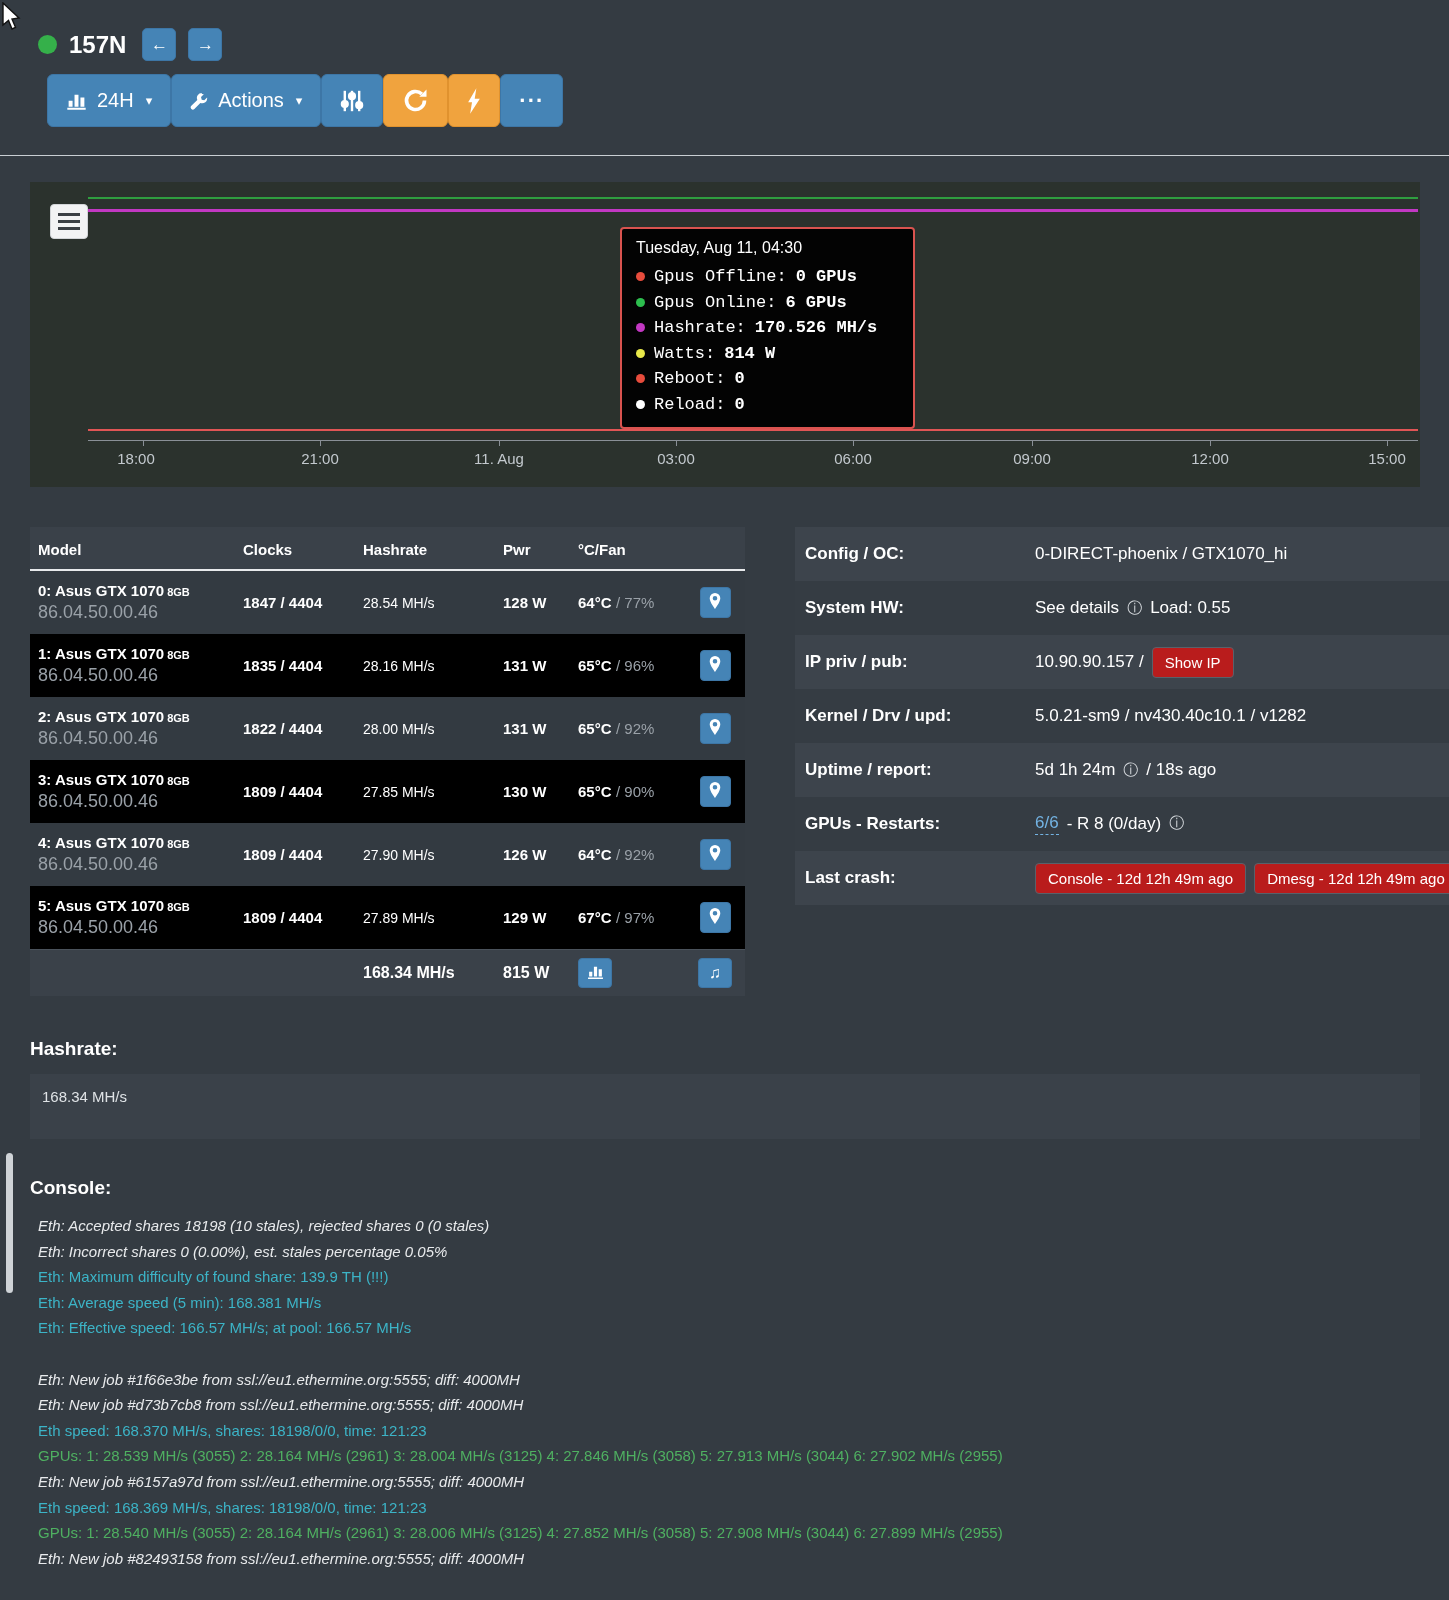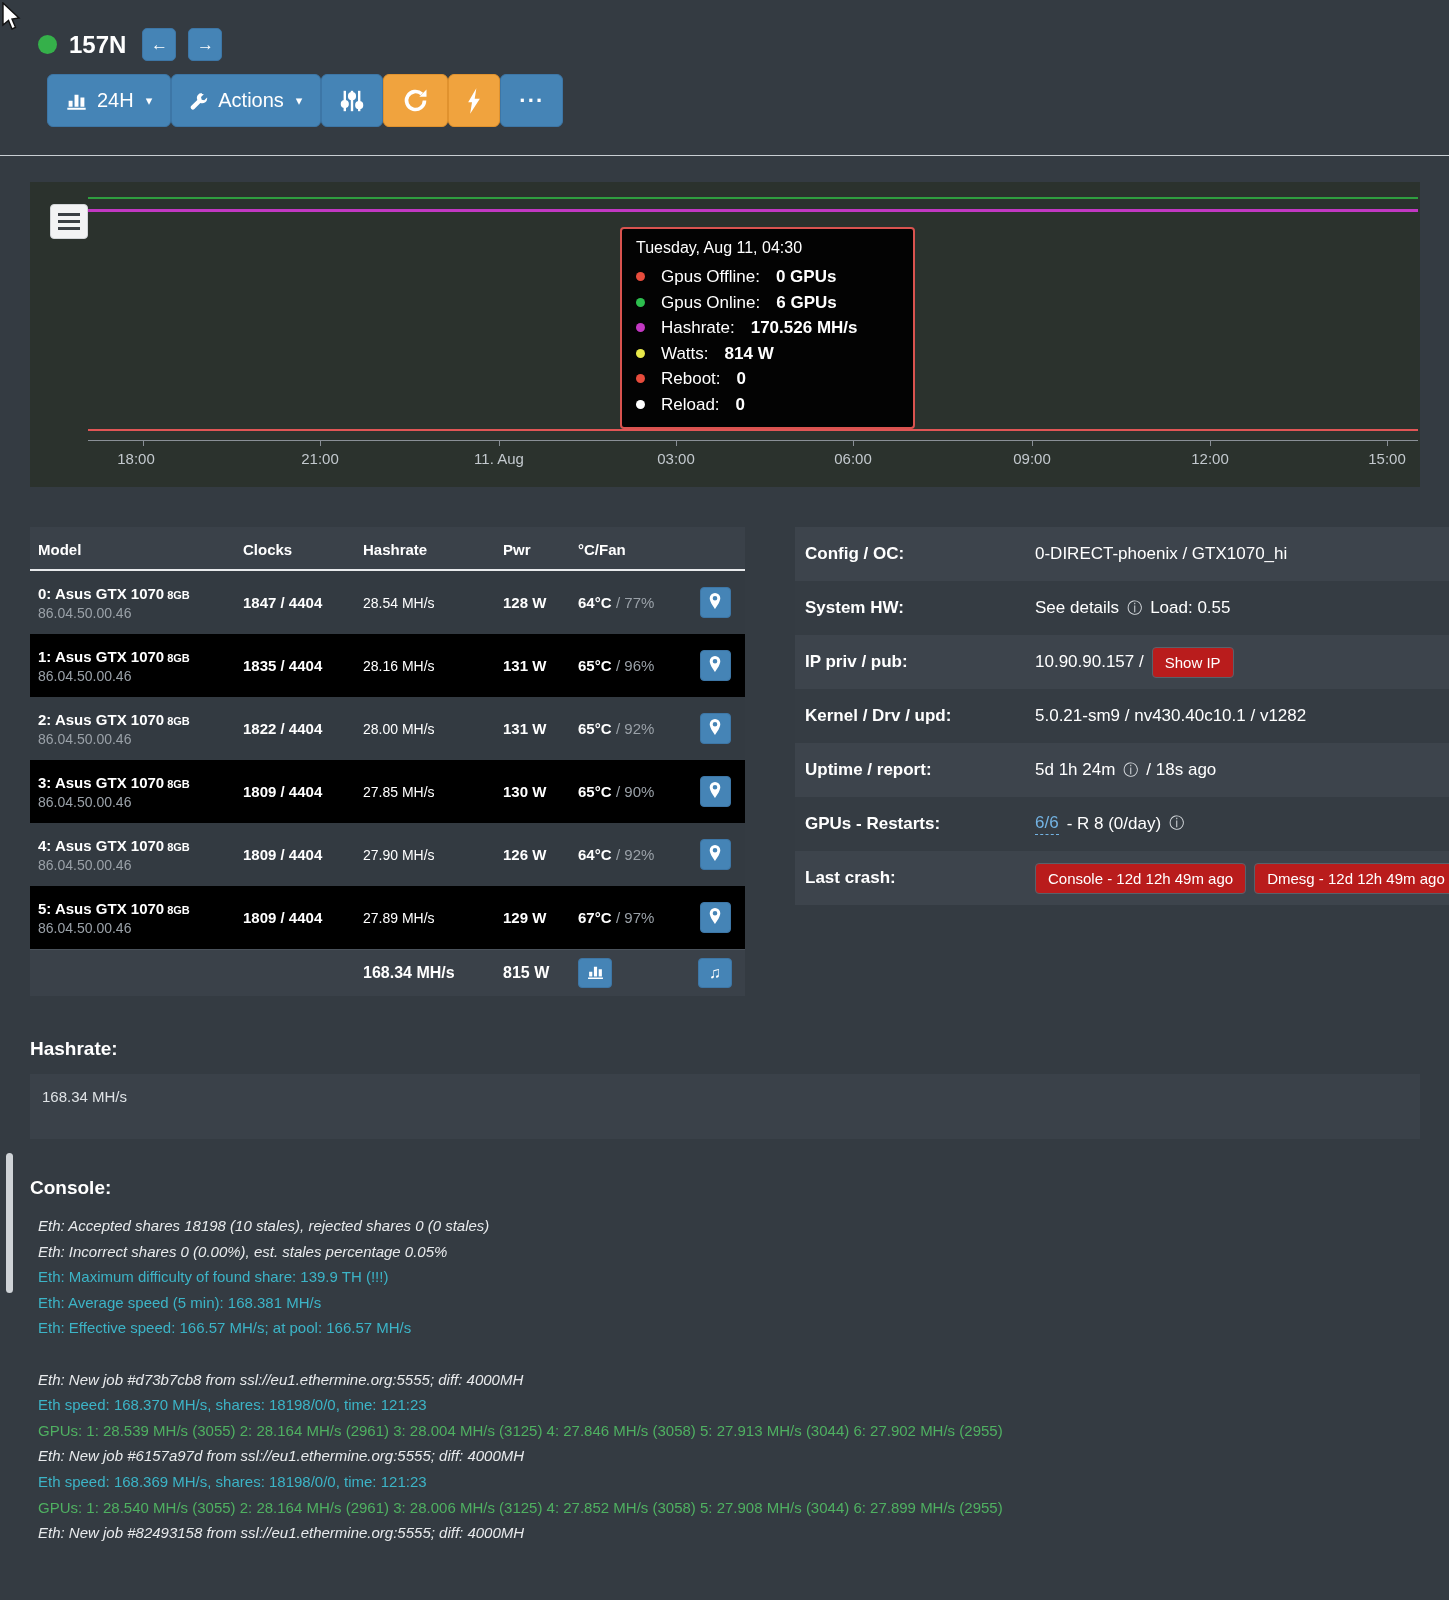--- a/index.html
+++ b/index.html
@@ -48,38 +48,38 @@
   .axis { position:absolute; left:58px; right:2px; top:258px; border-top:1px solid #8a9097; }
   .tick { position:absolute; top:259px; width:1px; height:5px; background:#8a9097; }
   .x-label { position:absolute; top:268px; transform:translateX(-50%); font-size:15px; color:#c3c9ce; }
 
   .tooltip {
     position:absolute; left:590px; top:45px; width:295px;
     background:rgba(0,0,0,0.93); border:2px solid #d9534f; border-radius:4px;
     padding:10px 14px; z-index:4;
   }
   .tt-title { font-size:16px; margin-bottom:7px; }
-  .tt-row { display:flex; align-items:center; gap:16px; font-size:17px; line-height:25.5px; white-space:nowrap; }
+  .tt-row { display:flex; align-items:center; gap:9px; font-size:17px; line-height:25.5px; white-space:nowrap;font-family:Liberation Mono, monospace; }
   .bullet { width:9px; height:9px; border-radius:50%; flex:none; }
   .tt-value { font-weight:bold; }
 
   
   .content { display:flex; align-items:flex-start; gap:50px; margin:40px 0 0 30px; }
 
   .gpu-table { width:715px; flex:none; background:#3a4149; }
   .g-grid { display:grid; grid-template-columns:205px 120px 140px 75px 115px 1fr; align-items:center; }
   .g-head { font-weight:bold; font-size:15px; padding:14px 0 11px; border-bottom:2px solid #e8eaec; }
   .g-head > div { padding-left:8px; }
   .g-row { height:63px; }
   .g-row.dark  { background:#333a41; }
   .g-row.light { background:#000000; }
   .cell { padding-left:8px; }
   .m1 { font-size:15px; font-weight:bold; }
   .mem { font-size:11px; font-weight:bold; margin-left:3px; }
-  .m2 { font-size:14px; color:#9aa1a8; margin-top:3px; }
+  .m2 { font-size:18px; color:#9aa1a8; margin-top:3px; }
   .clocks-v { font-size:15px; font-weight:bold; }
   .hash-v { font-size:14px; }
   .pwr-v { font-size:15px; font-weight:bold; }
   .temp-v { font-size:15px; font-weight:bold; }
   .fan-v { font-size:15px; color:#9aa1a8; }
   .pin-cell { display:flex; justify-content:center; }
   .pin-btn {
     width:31px; height:31px; background:#4584b6; border:1px solid #3d76a6; border-radius:4px;
     display:flex; align-items:center; justify-content:center; cursor:pointer; padding:0;
   }
@@ -461,20 +461,21 @@
 
   <div class="section console-sec">
     <h2>Console:</h2>
     <div class="logs">
       <div class="log-line" data-tone="plain">Eth: Accepted shares 18198 (10 stales), rejected shares 0 (0 stales)</div>
       <div class="log-line" data-tone="plain">Eth: Incorrect shares 0 (0.00%), est. stales percentage 0.05%</div>
       <div class="log-line" data-tone="teal">Eth: Maximum difficulty of found share: 139.9 TH (!!!)</div>
       <div class="log-line" data-tone="teal">Eth: Average speed (5 min): 168.381 MH/s</div>
       <div class="log-line" data-tone="teal">Eth: Effective speed: 166.57 MH/s; at pool: 166.57 MH/s</div>
       <div class="log-line" data-tone="plain"></div>
+      <div class="log-line" data-tone="plain">Eth: New job #1f66e3be from ssl://eu1.ethermine.org:5555; diff: 4000MH</div>
       <div class="log-line" data-tone="plain">Eth: New job #d73b7cb8 from ssl://eu1.ethermine.org:5555; diff: 4000MH</div>
       <div class="log-line" data-tone="teal">Eth speed: 168.370 MH/s, shares: 18198/0/0, time: 121:23</div>
       <div class="log-line" data-tone="green">GPUs: 1: 28.539 MH/s (3055) 2: 28.164 MH/s (2961) 3: 28.004 MH/s (3125) 4: 27.846 MH/s (3058) 5: 27.913 MH/s (3044) 6: 27.902 MH/s (2955)</div>
       <div class="log-line" data-tone="plain">Eth: New job #6157a97d from ssl://eu1.ethermine.org:5555; diff: 4000MH</div>
       <div class="log-line" data-tone="teal">Eth speed: 168.369 MH/s, shares: 18198/0/0, time: 121:23</div>
       <div class="log-line" data-tone="green">GPUs: 1: 28.540 MH/s (3055) 2: 28.164 MH/s (2961) 3: 28.006 MH/s (3125) 4: 27.852 MH/s (3058) 5: 27.908 MH/s (3044) 6: 27.899 MH/s (2955)</div>
       <div class="log-line" data-tone="plain">Eth: New job #82493158 from ssl://eu1.ethermine.org:5555; diff: 4000MH</div>
     </div>
   </div>
 

